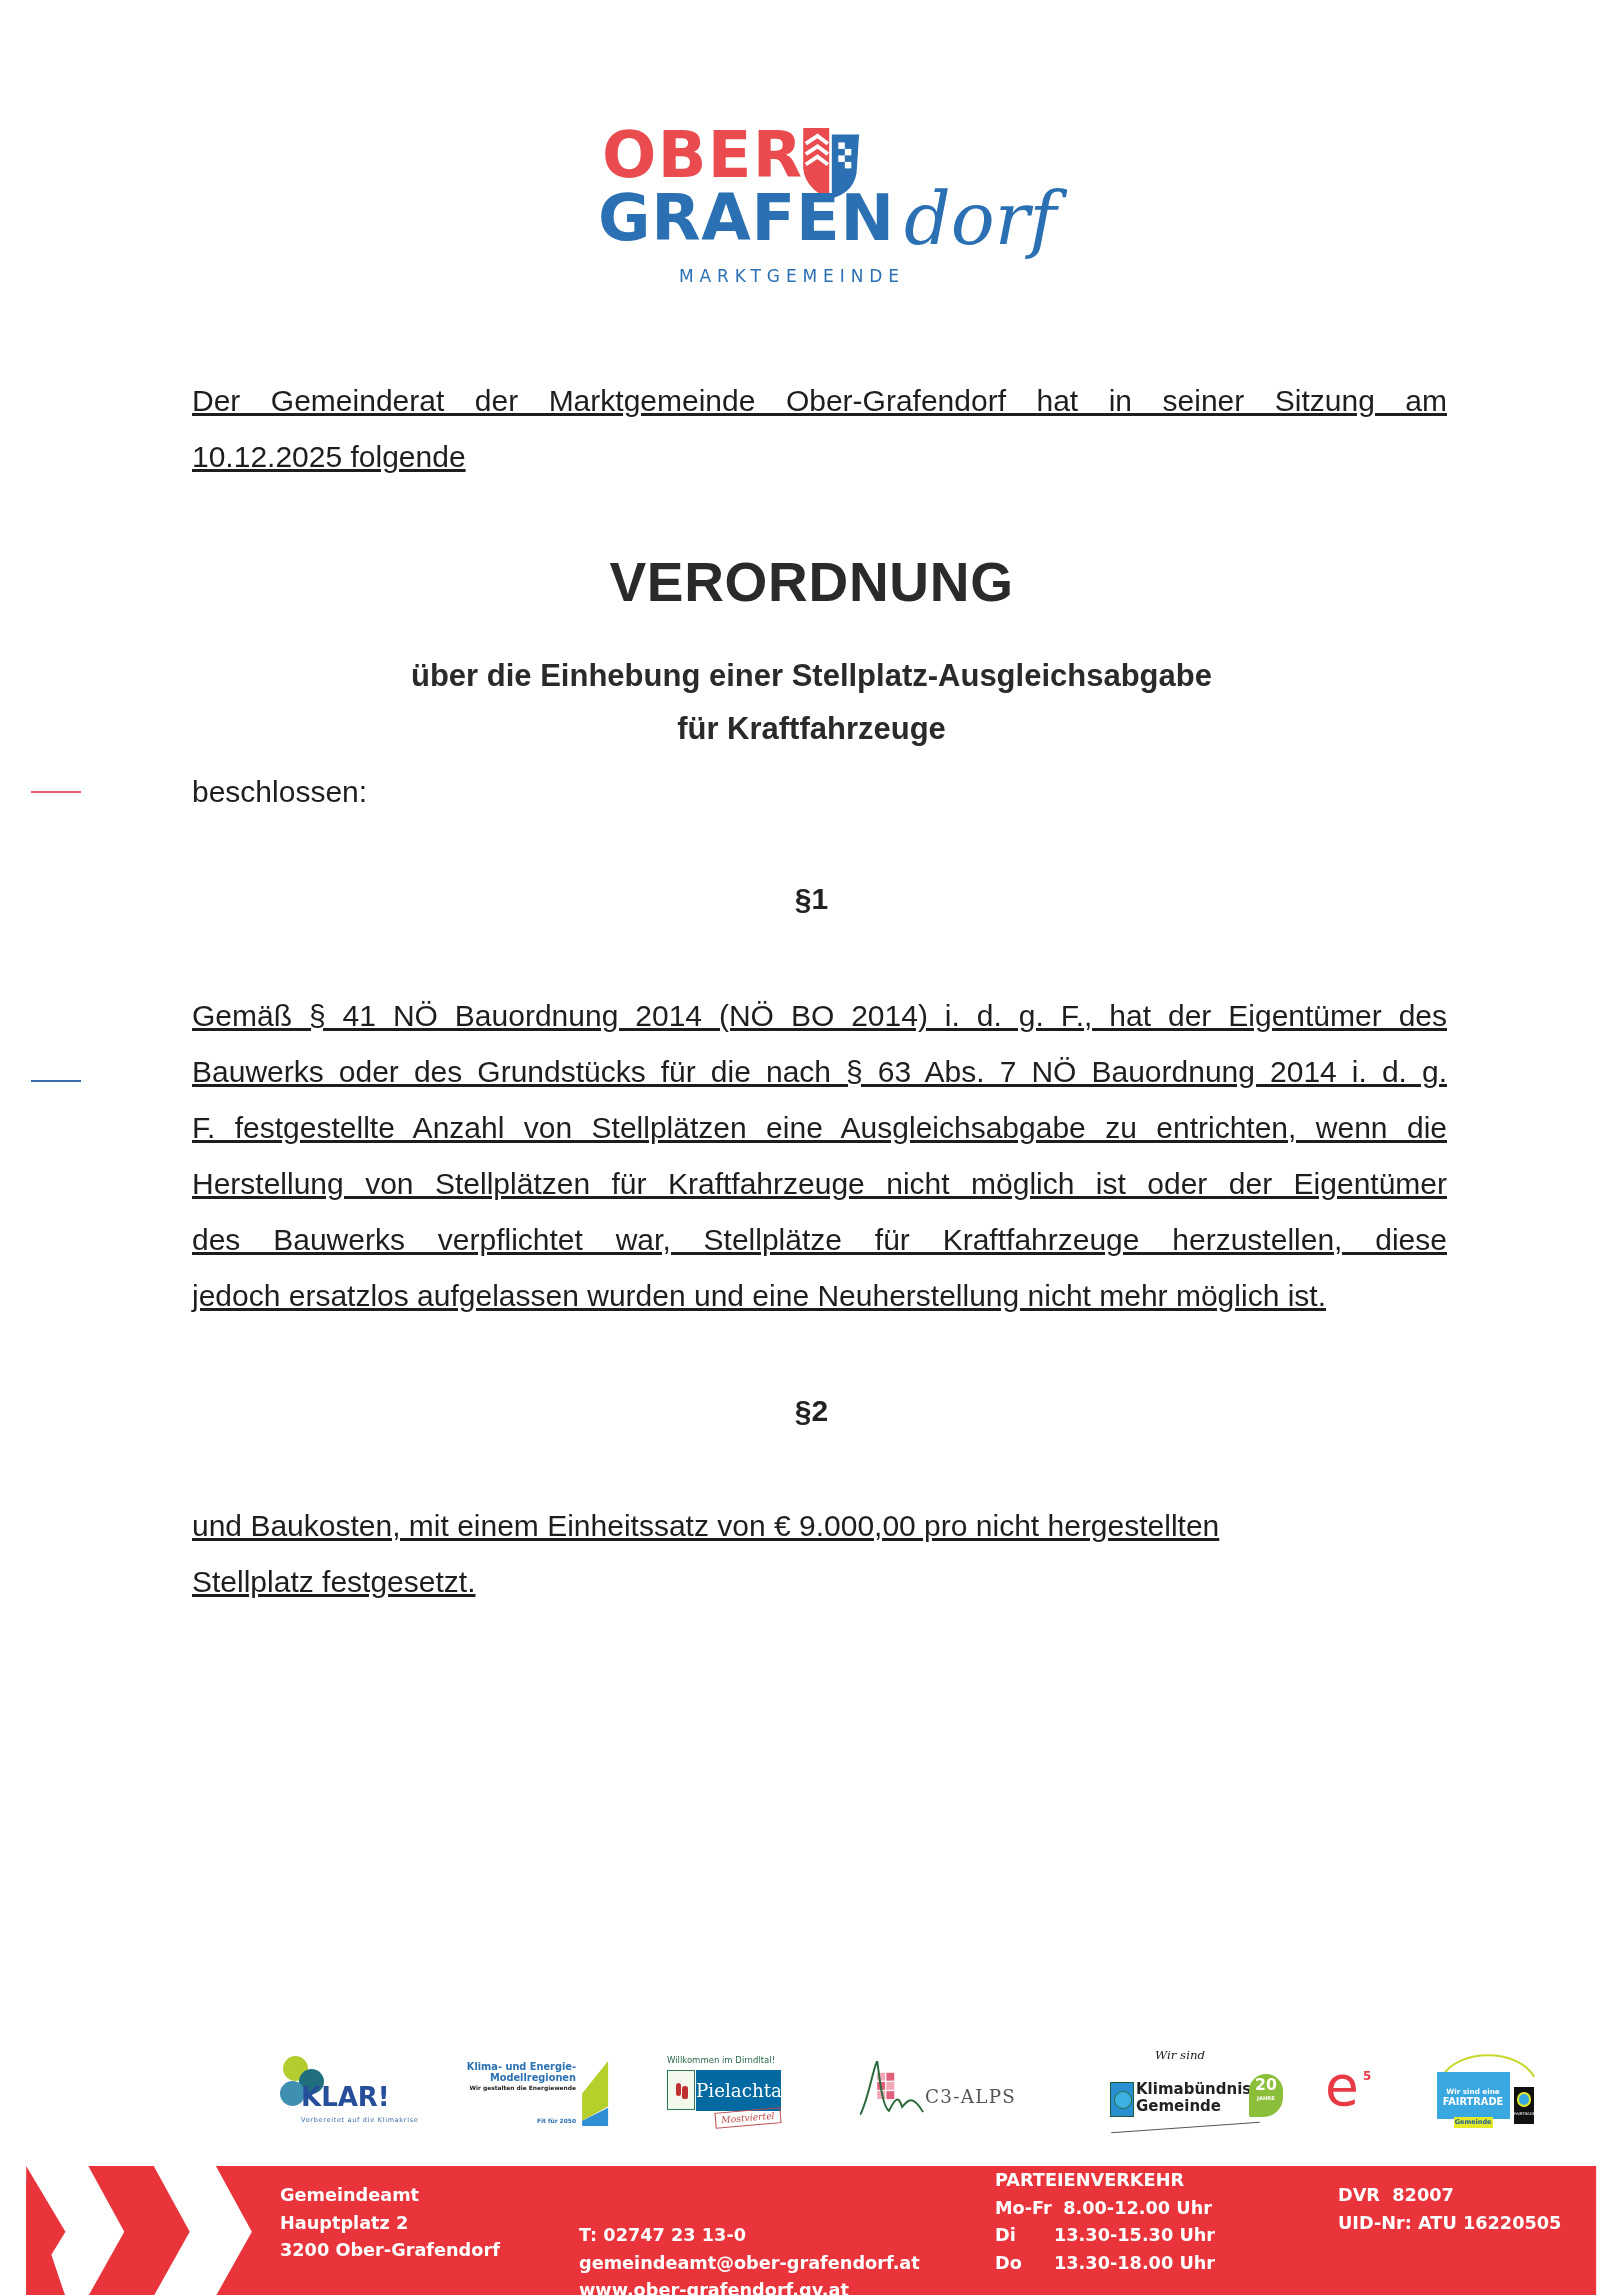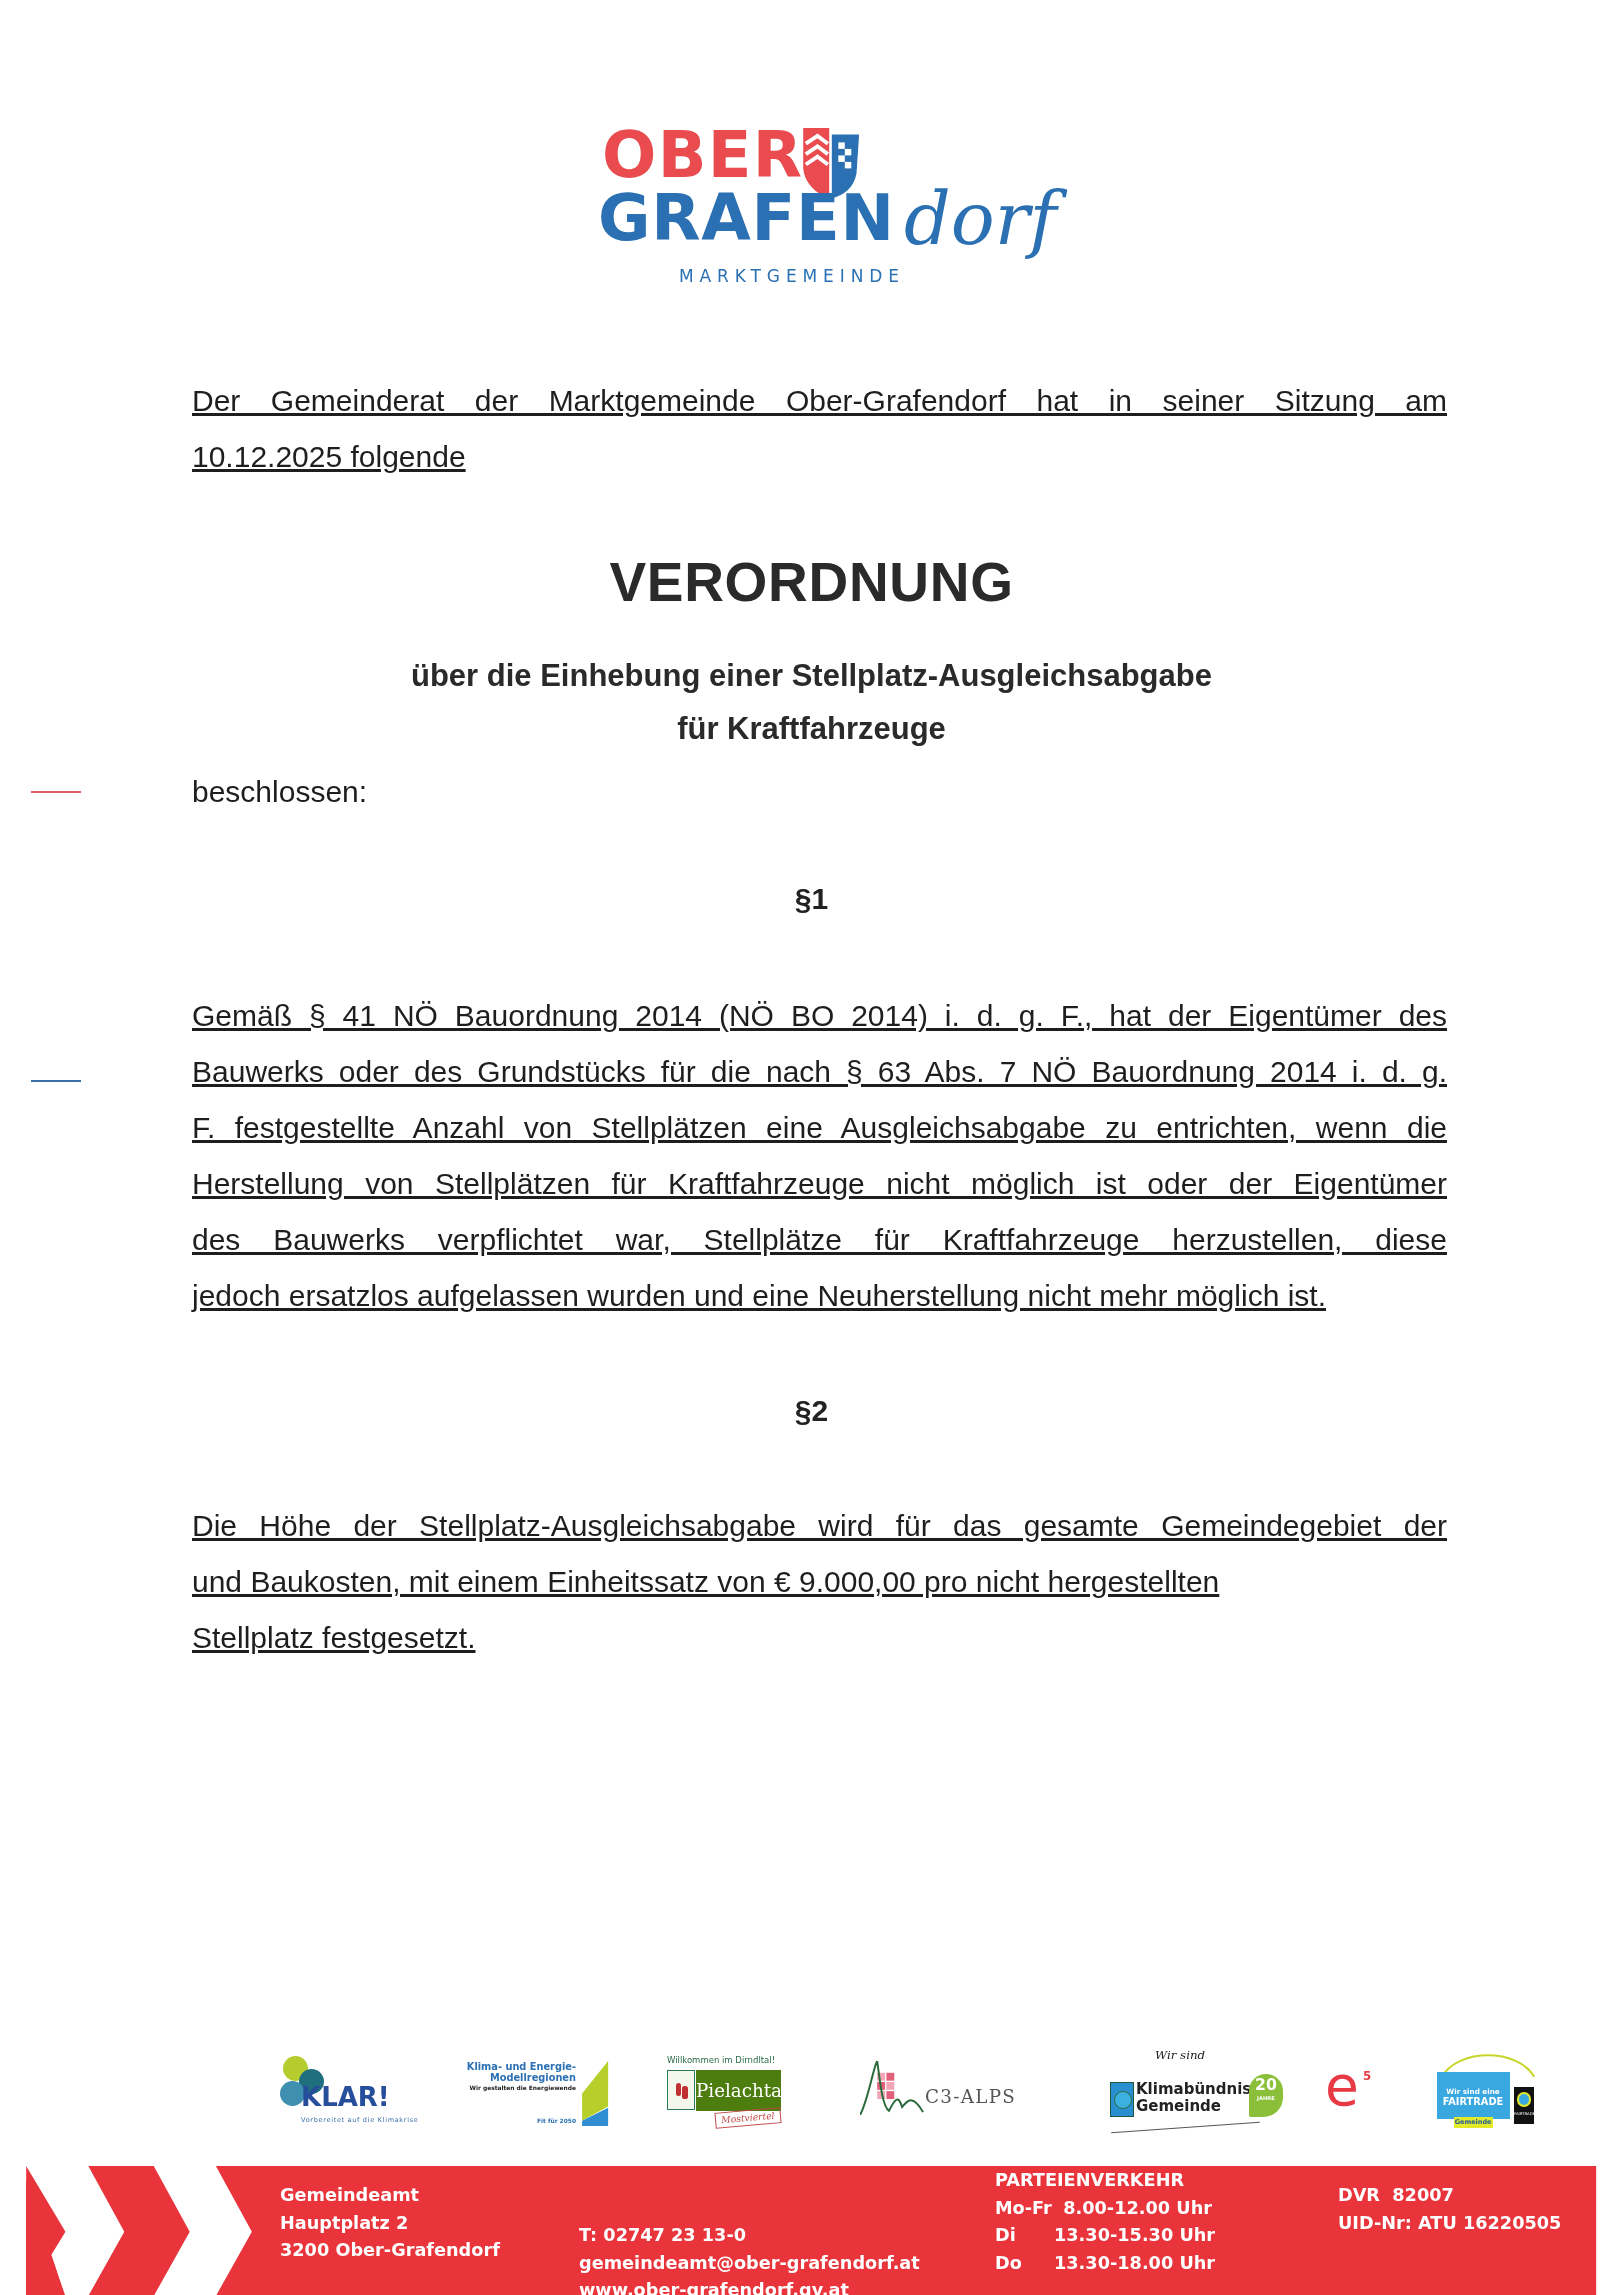--- a/index.html
+++ b/index.html
@@ -75,21 +75,20 @@
   <span class="line">Gemäß § 41 NÖ Bauordnung 2014 (NÖ BO 2014) i. d. g. F., hat der Eigentümer des</span>
   <span class="line">Bauwerks oder des Grundstücks für die nach § 63 Abs. 7 NÖ Bauordnung 2014 i. d. g.</span>
   <span class="line">F. festgestellte Anzahl von Stellplätzen eine Ausgleichsabgabe zu entrichten, wenn die</span>
   <span class="line">Herstellung von Stellplätzen für Kraftfahrzeuge nicht möglich ist oder der Eigentümer</span>
   <span class="line">des Bauwerks verpflichtet war, Stellplätze für Kraftfahrzeuge herzustellen, diese</span>
   <span class="line last">jedoch ersatzlos aufgelassen wurden und eine Neuherstellung nicht mehr möglich ist.</span>
 </div>
 
 <div class="section" style="top:1394px;">§2</div>
 <div class="para justify" style="top:1498px;">
-  <span class="line">Die Höhe der Stellplatz-Ausgleichsabgabe wird für das gesamte Gemeindegebiet der</span>
   <span class="line last">und Baukosten, mit einem Einheitssatz von € 9.000,00 pro nicht hergestellten</span>
   <span class="line last">Stellplatz festgesetzt.</span>
 </div>
 
 <div class="logos">
 
   <div class="lg" style="left:275px; top:13px; width:170px; height:85px;">
     <div class="klar-c" style="left:7.9px; top:7.9px; width:25px; height:25px; background:#b5cc2e;"></div>
     <div class="klar-c" style="left:23.6px; top:21px; width:25px; height:25px; background:#1f6f7e;"></div>
     <div class="klar-c" style="left:5.2px; top:33px; width:25px; height:25px; background:#3e8fb0;"></div>
@@ -109,21 +108,21 @@
       <polygon points="40,72 40,100 0,100 0,92" fill="#2f8fd2"></polygon>
     </svg>
   </div>
 
   <div class="lg" style="left:667px; top:19.6px; width:164px; height:92px;">
     <div class="small" style="position:absolute; left:0; top:0; font-size:8.5px; color:#2a6a4a;">Willkommen im Dirndltal!</div>
     <div style="position:absolute; left:0; top:15.7px; width:26px; height:38px; border:1.3px solid #2a7a55; background:#f4f8ec;">
       <div style="position:absolute; left:7.9px; top:11.8px; width:5.2px; height:13px; background:#c03030; border-radius:2.6px;"></div>
       <div style="position:absolute; left:14.4px; top:14.4px; width:5.2px; height:13px; background:#c03030; border-radius:2.6px;"></div>
     </div>
-    <div style="position:absolute; left:29px; top:15.7px; width:85px; height:41px; background:#4d7c0f; color:#fff; font-family:'DejaVu Serif', serif; font-size:18.3px; line-height:41px; text-align:center;">Pielachtal</div>
+    <div style="position:absolute; left:29px; top:15.7px; width:85px; height:41px; background:#0369a1; color:#fff; font-family:'DejaVu Serif', serif; font-size:18.3px; line-height:41px; text-align:center;">Pielachtal</div>
     <div style="position:absolute; left:48px; top:55px; padding:1.3px 5.2px; border:1.3px solid #c04848; color:#c04848; font-family:'DejaVu Serif', serif; font-style:italic; font-size:9.2px; transform:rotate(-5deg);">Mostviertel</div>
   </div>
 
   <div class="lg" style="left:860px; top:26px; width:209px; height:65px;">
     <svg style="position:absolute; left:0; top:0;" width="79" height="59" viewBox="0 0 120 90">
       <rect x="26" y="18" width="12" height="12" fill="#f2a6b6"></rect>
         <rect x="40" y="18" width="12" height="12" fill="#e2607a"></rect>
       <rect x="26" y="32" width="12" height="12" fill="#e2607a"></rect>
         <rect x="40" y="32" width="12" height="12" fill="#f2a6b6"></rect>
       <rect x="26" y="46" width="12" height="12" fill="#f2a6b6"></rect>

